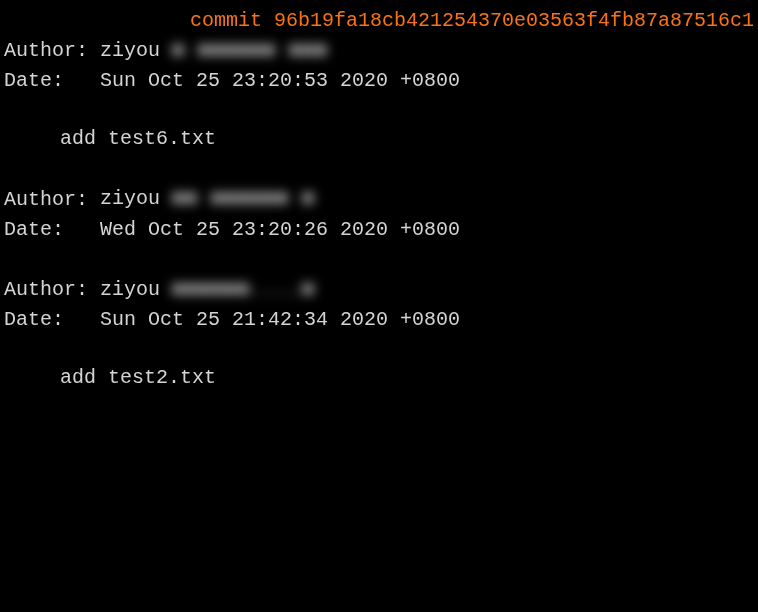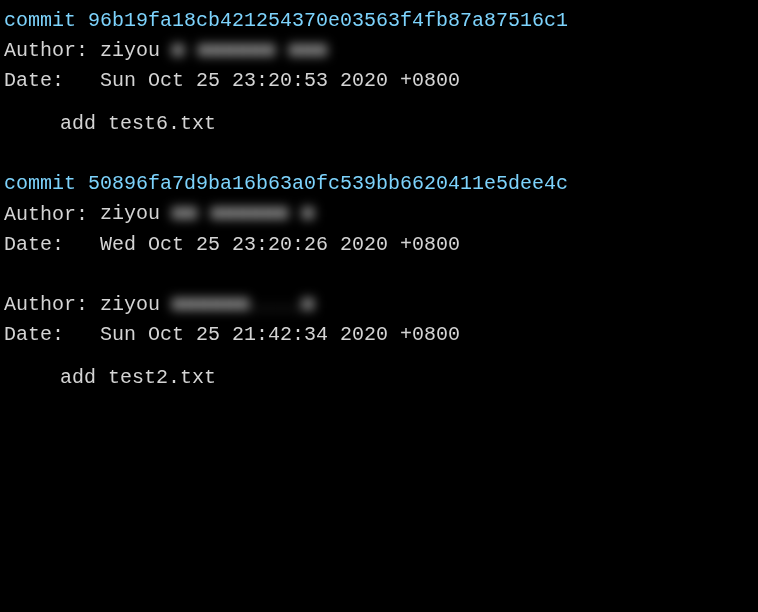--- a/index.html
+++ b/index.html
@@ -15,40 +15,41 @@
       color: #d4d4d4;
       padding: 6px 4px;
       width: 758px;
       height: 612px;
       overflow: hidden;
     }
     .commit-entry {
       margin-bottom: 30px;
     }
     .commit-line {
-      color: #7dd3fc;
+      color: #f97316;
+      text-align: right;
     }
     .author-line, .date-line {
       color: #d4d4d4;
     }
     .author-label, .date-label {
       display: inline-block;
       text-align: right;
     }
     .blurred {
       display: inline-block;
       filter: blur(6px);
       color: #d4d4d4;
       letter-spacing: 1px;
       vertical-align: middle;
     }
     .message-line {
       color: #d4d4d4;
       padding-left: 56px;
-      margin-top: 13px;
+      margin-top: 28px;
     }
   </style>
 </head>
 <body>
 
 <div>
 
   <div class="commit-entry">
     <div class="commit-line">
       <span>commit</span>
@@ -59,24 +60,20 @@
       <span>ziyou</span>
       <span class="blurred">■ ■■■■■■ ■■■</span>
     </div>
     <div class="date-line">
       <span class="date-label">Date:</span>&nbsp;&nbsp;&nbsp;<span>Sun Oct 25 23:20:53 2020 +0800</span>
     </div>
     <div class="message-line">add test6.txt</div>
   </div>
 
   <div class="commit-entry">
-    <div class="commit-line">
-      <span>commit</span>
-      <span>50896fa7d9ba16b63a0fc539bb6620411e5dee4c</span>
-    </div>
     <div class="author-line">
       <span class="author-label">Author:</span>
       <span>ziyou</span>
       <span class="blurred">■■ ■■■■■■ ■</span>
     </div>
     <div class="date-line">
       <span class="date-label">Date:</span>&nbsp;&nbsp;&nbsp;<span>Wed Oct 25 23:20:26 2020 +0800</span>
     </div>
   </div>
 

